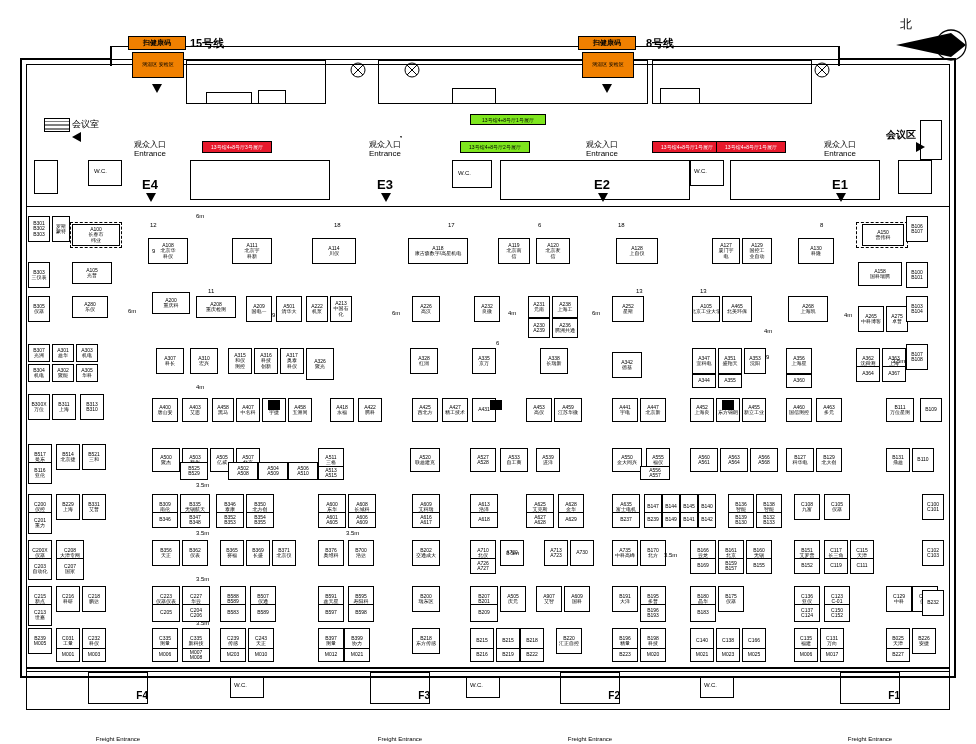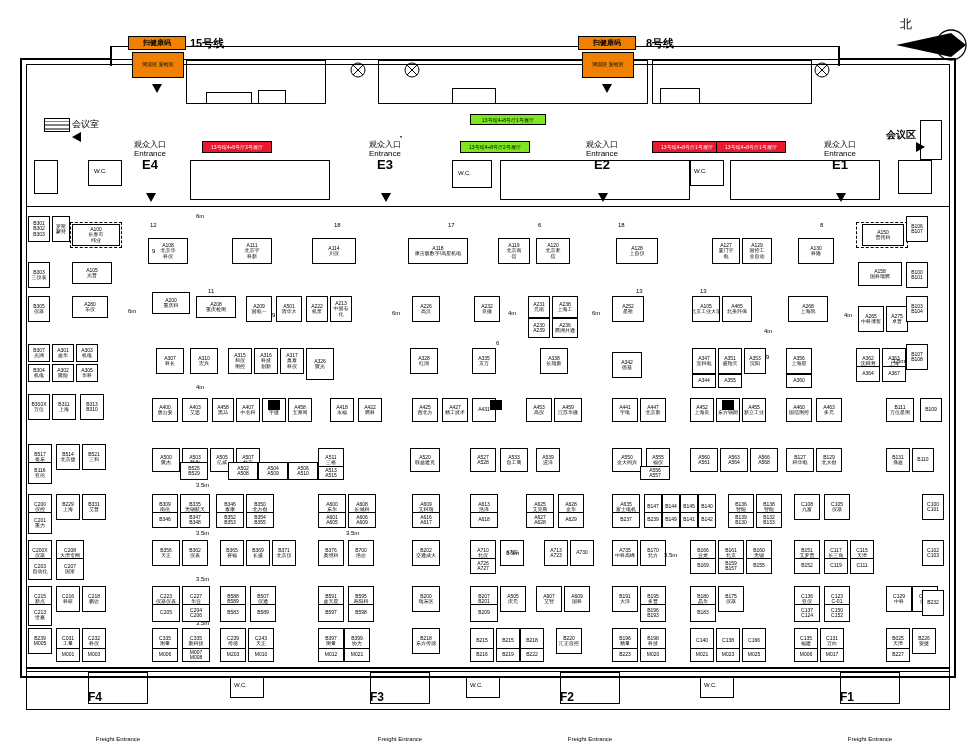--- a/index.html
+++ b/index.html
@@ -6,22 +6,22 @@
   body{width:976px;height:744px;position:relative;font-family:"Liberation Sans",sans-serif;color:#000;}
   #stage{position:relative;width:976px;height:744px;overflow:hidden;}
   .abs{position:absolute;box-sizing:border-box;}
   .ttl{font-family:"Liberation Serif",serif;font-weight:bold;text-align:center;white-space:nowrap;}
   .booth{border:1px solid #000;background:#fff;font-size:5px;line-height:1.05;text-align:center;display:flex;flex-direction:column;align-items:center;justify-content:center;overflow:hidden;}
   .booth span{display:block;white-space:nowrap;}
   .lbl7{font-size:7px;white-space:nowrap;}
   .entrance{text-align:center;font-size:8px;line-height:1.15;white-space:nowrap;}
   .entrance .cn{font-size:8px;}
   .entrance .en{font-size:8px;}
-  .entrance .code{font-size:13px;font-weight:bold;}
-  .fgate{font-size:12px;font-weight:bold;text-align:left;}
+  .entrance .code{font-size:13px;font-weight:bold;margin-top:20px;}
+  .fgate{font-size:10px;font-weight:bold;text-align:right;}
   .fcap{font-size:6px;text-align:center;white-space:nowrap;}
   .orange{background:#f08000;border:1px solid #000;color:#000;font-size:7px;font-weight:bold;text-align:center;display:flex;align-items:center;justify-content:center;}
   .redbar{background:#e8192c;border:1px solid #000;color:#fff;font-size:5px;text-align:center;display:flex;align-items:center;justify-content:center;}
   .greenbar{background:#7ee61e;border:1px solid #000;color:#000;font-size:5px;text-align:center;display:flex;align-items:center;justify-content:center;}
   .linebl{border:1px solid #000;}
   .hair{background:#000;}
   .arrowdown{width:0;height:0;border-left:5px solid transparent;border-right:5px solid transparent;border-top:9px solid #000;}
   .arrowleft{width:0;height:0;border-top:5px solid transparent;border-bottom:5px solid transparent;border-right:9px solid #000;}
   .arrowright{width:0;height:0;border-top:5px solid transparent;border-bottom:5px solid transparent;border-left:9px solid #000;}
   .dim{font-size:6px;color:#000;}

